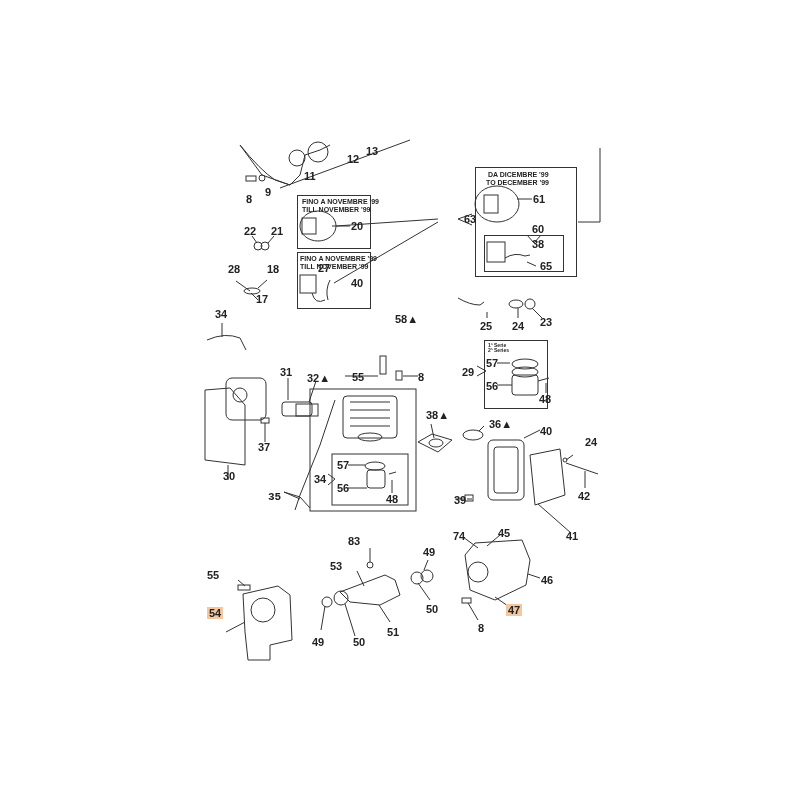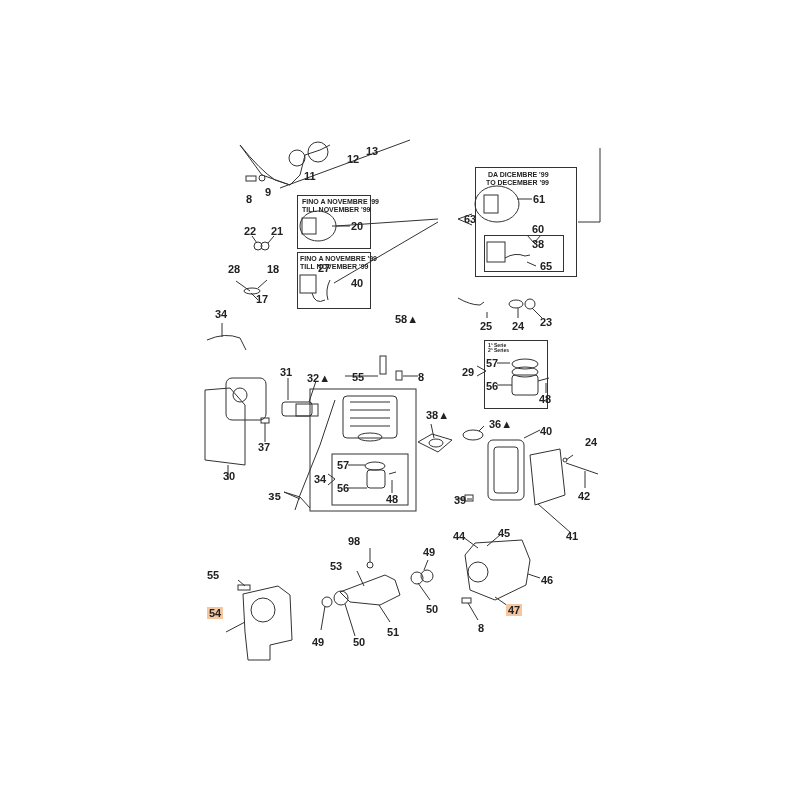--- a/index.html
+++ b/index.html
@@ -240,28 +240,28 @@
   <div class="lbl" style="left:578px;top:490px;">42</div>
 
   <div class="lbl" style="left:268px;top:491px;font-family:Liberation Mono, monospace;">35</div>
   <div class="lbl" style="left:314px;top:473px;">34</div>
   <div class="lbl" style="left:337px;top:459px;">57</div>
   <div class="lbl" style="left:337px;top:482px;">56</div>
   <div class="lbl" style="left:386px;top:493px;">48</div>
   <div class="lbl" style="left:432px;top:494px;margin-left:22px;">39</div>
   <div class="lbl" style="left:566px;top:530px;">41</div>
 
-  <div class="lbl" style="left:348px;top:535px;">98</div>
+  <div class="lbl" style="left:348px;top:535px;">83</div>
   <div class="lbl" style="left:330px;top:560px;">53</div>
   <div class="lbl" style="left:207px;top:569px;">55</div>
   <div class="lbl hl" style="left:207px;top:607px;">54</div>
   <div class="lbl" style="left:312px;top:636px;">49</div>
   <div class="lbl" style="left:353px;top:636px;">50</div>
   <div class="lbl" style="left:387px;top:626px;">51</div>
 
   <div class="lbl" style="left:423px;top:546px;">49</div>
   <div class="lbl" style="left:426px;top:603px;">50</div>
-  <div class="lbl" style="left:453px;top:530px;">44</div>
+  <div class="lbl" style="left:453px;top:530px;">74</div>
   <div class="lbl" style="left:498px;top:527px;">45</div>
   <div class="lbl" style="left:541px;top:574px;">46</div>
   <div class="lbl hl" style="left:506px;top:604px;">47</div>
   <div class="lbl" style="left:478px;top:622px;">8</div>
 </div>
 
 </body></html>

